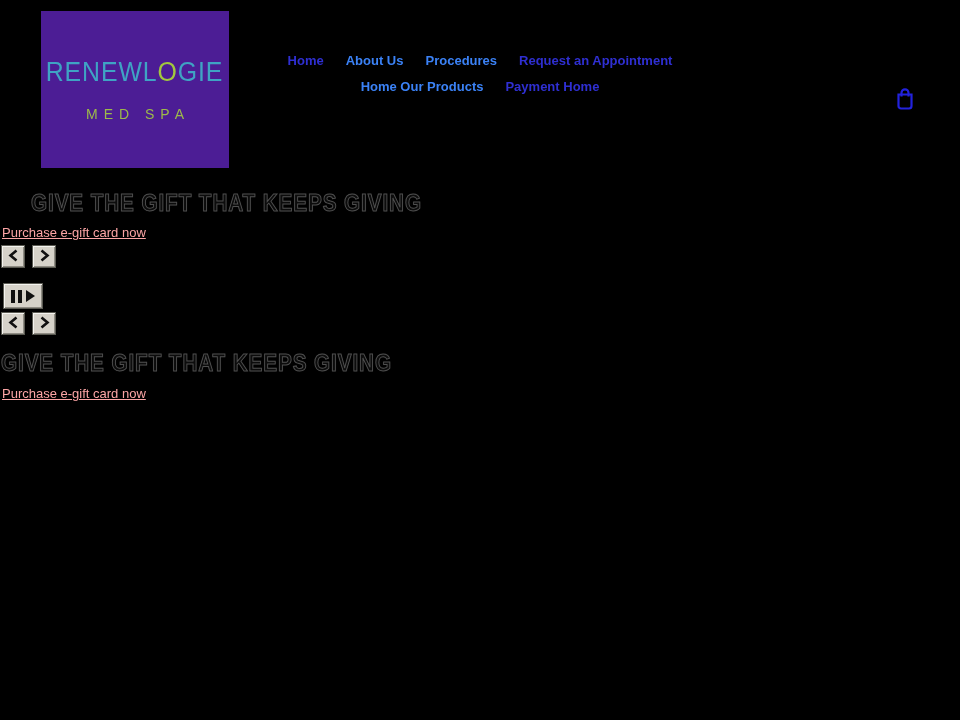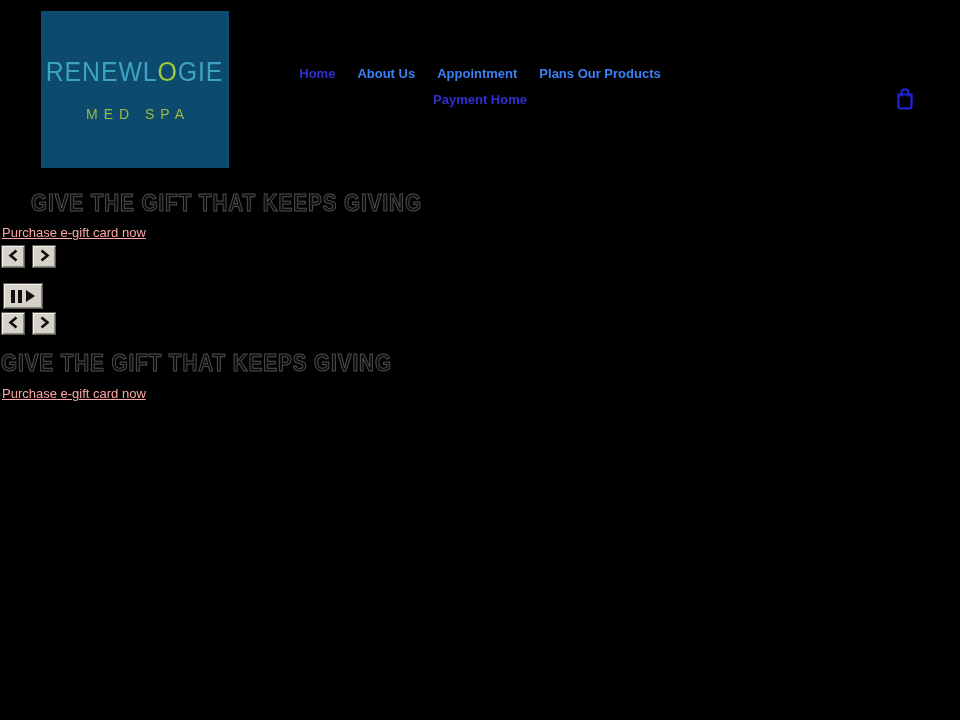--- a/index.html
+++ b/index.html
@@ -9,21 +9,21 @@
     background: #000000;
     font-family: "Liberation Sans", sans-serif;
     overflow: hidden;
   }
 
   
   .logo-box {
     position: absolute;
     left: 41px; top: 11px;
     width: 188px; height: 157px;
-    background: #0c4a6e;
+    background: #4c1d95;
     display: flex;
     flex-direction: column;
     align-items: center;
     justify-content: center;
     cursor: pointer;
   }
   .brand-line {
     font-size: 27px;
     font-weight: 400;
     letter-spacing: 1px;
@@ -40,21 +40,21 @@
     font-size: 14px;
     letter-spacing: 6px;
     color: #9cba4a;
     white-space: nowrap;
     padding-left: 6px;
   }
 
   
   .main-nav {
     position: absolute;
-    left: 250px; top: 64px;
+    left: 250px; top: 51px;
     width: 460px;
     display: flex;
     flex-wrap: wrap;
     justify-content: center;
     column-gap: 22px;
     row-gap: 6px;
     line-height: 20px;
   }
   .nav-link {
     font-size: 13px;
@@ -159,22 +159,23 @@
 <header>
 
   <div class="logo-box">
     <div class="brand-line"><span>RENEWL</span><span class="brand-o">O</span><span>GIE</span></div>
     <div class="brand-sub">MED SPA</div>
   </div>
 
   <nav class="main-nav">
     <a class="nav-link blue">Home</a>
     <a class="nav-link muted">About Us</a>
-    <a class="nav-link muted">Appointment</a>
-    <a class="nav-link muted">Plans Our Products</a>
+    <a class="nav-link muted">Procedures</a>
+    <a class="nav-link blue">Request an Appointment</a>
+    <a class="nav-link muted">Home Our Products</a>
     <a class="nav-link blue">Payment Home</a>
   </nav>
 
   <button class="cart-btn">
     <span>
       <svg width="20" height="23" viewBox="0 0 20 23" fill="none" stroke="#2222dd" stroke-width="2.2">
         <path d="M3.5 7.5 h13 v11.5 a2.5 2.5 0 0 1 -2.5 2.5 h-8 a2.5 2.5 0 0 1 -2.5 -2.5 z"></path>
         <path d="M6.5 9.5 V5.8 a3.5 3.5 0 0 1 7 0 V9.5"></path>
       </svg>
     </span>

